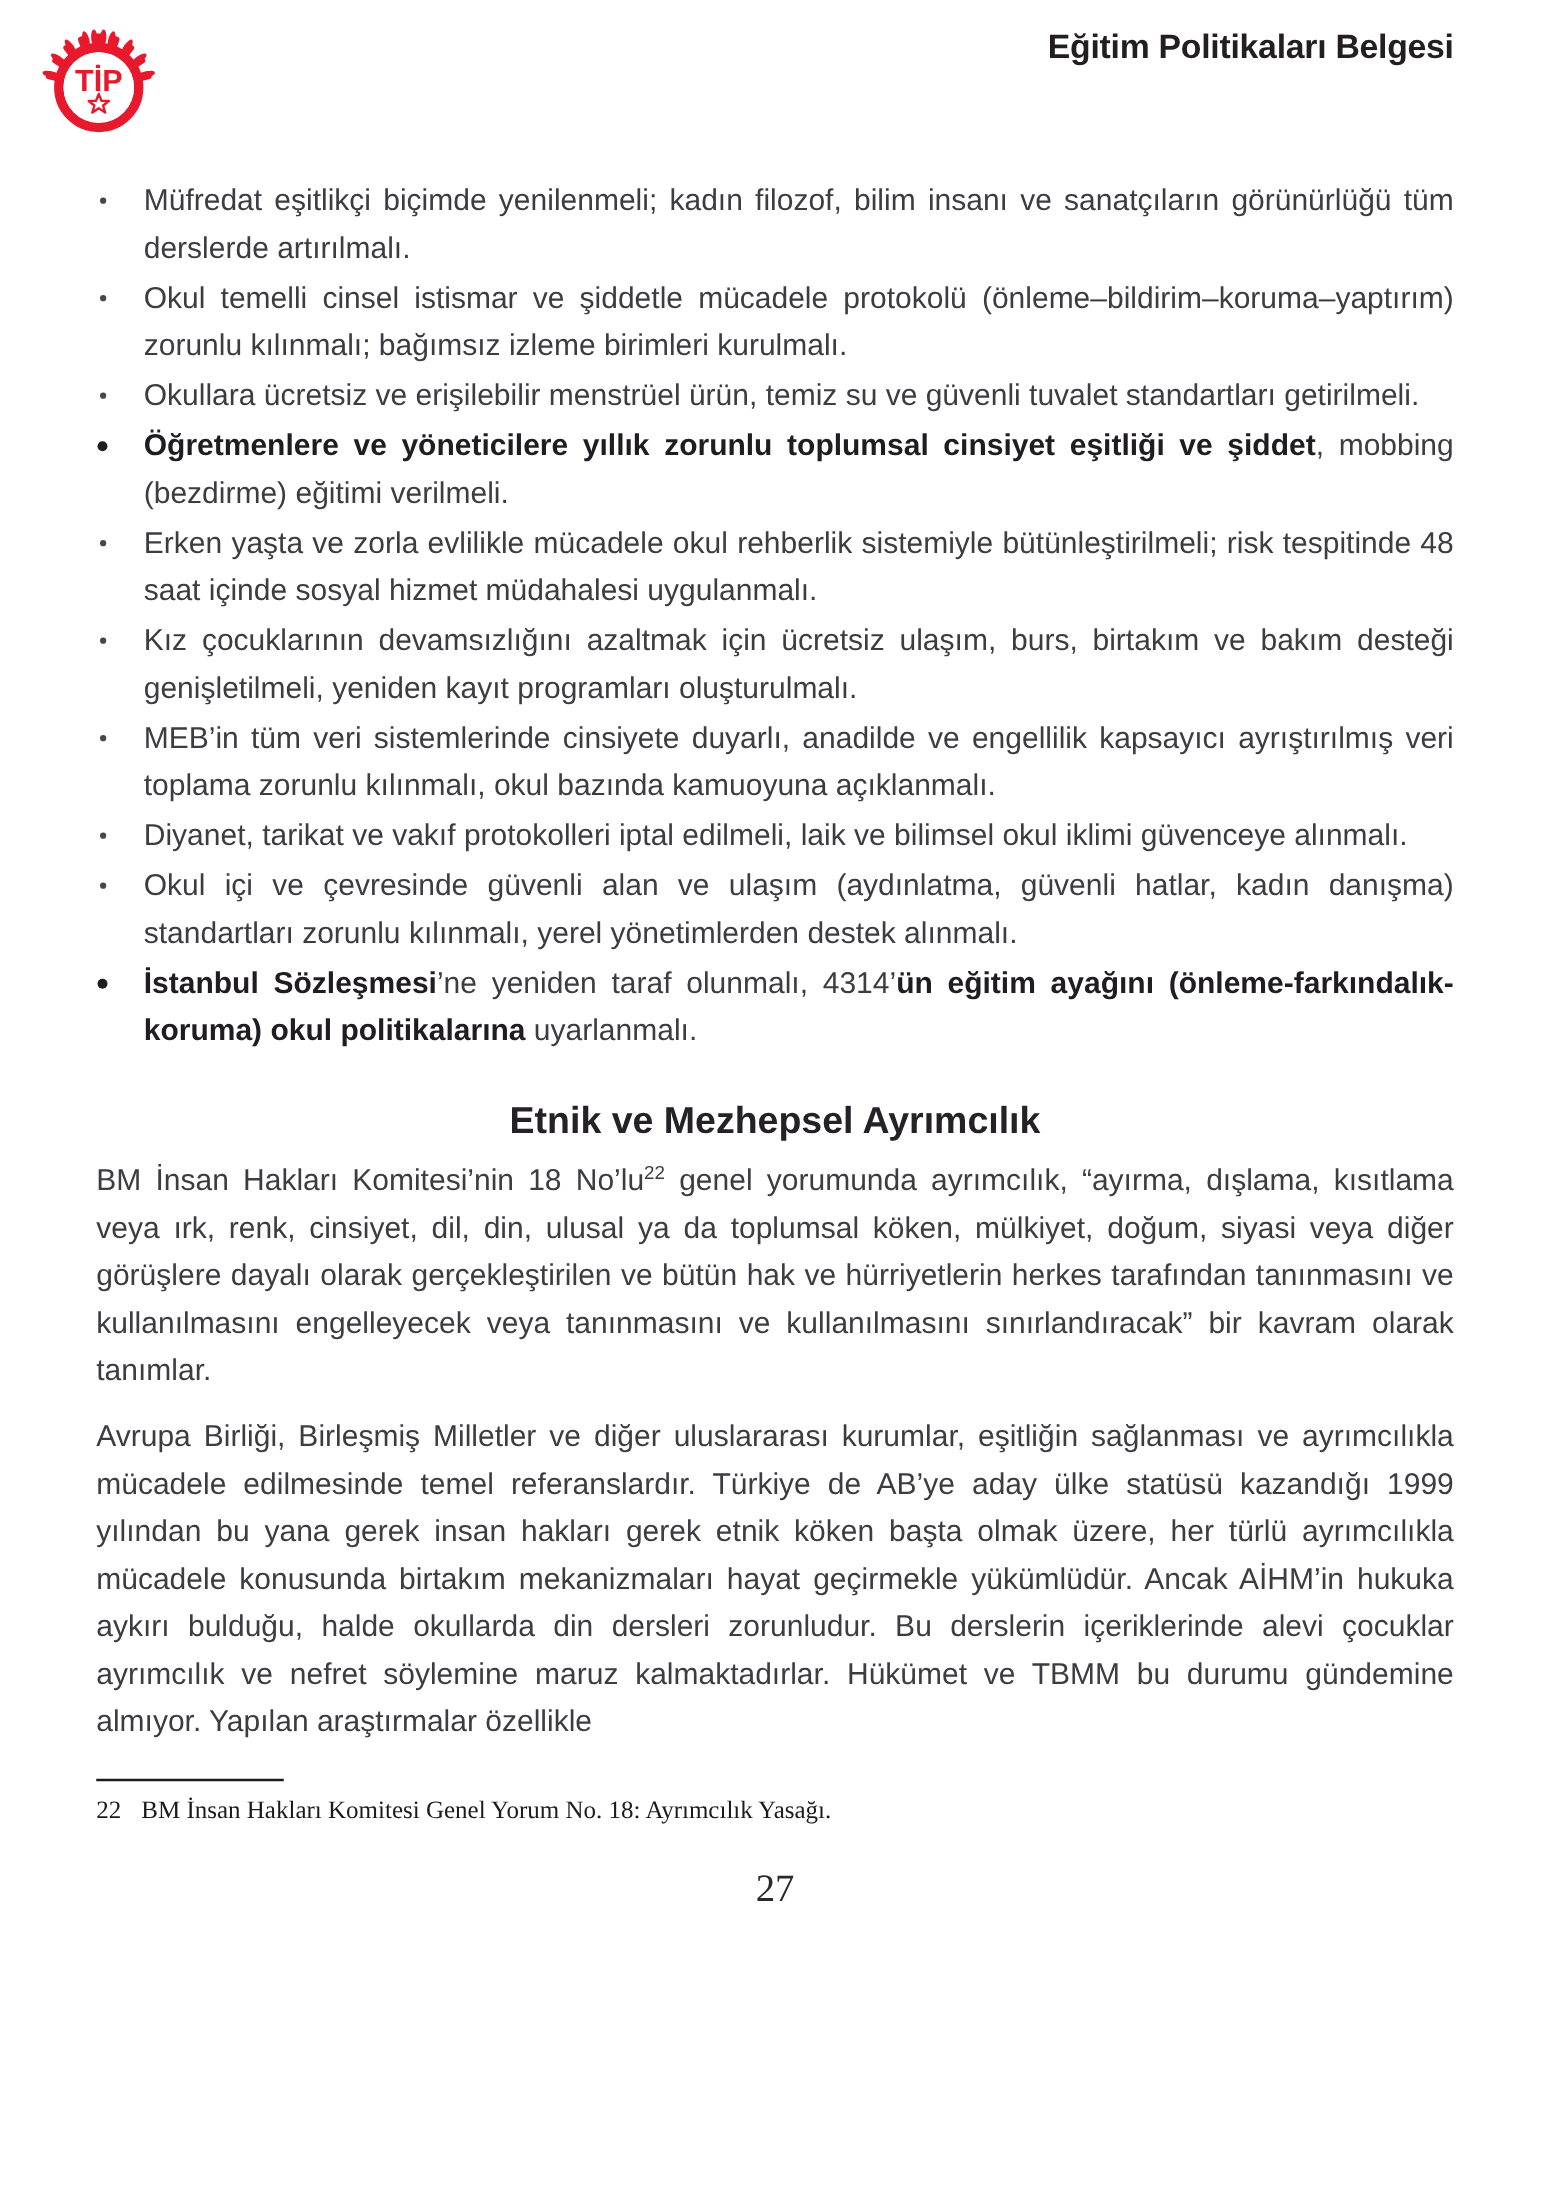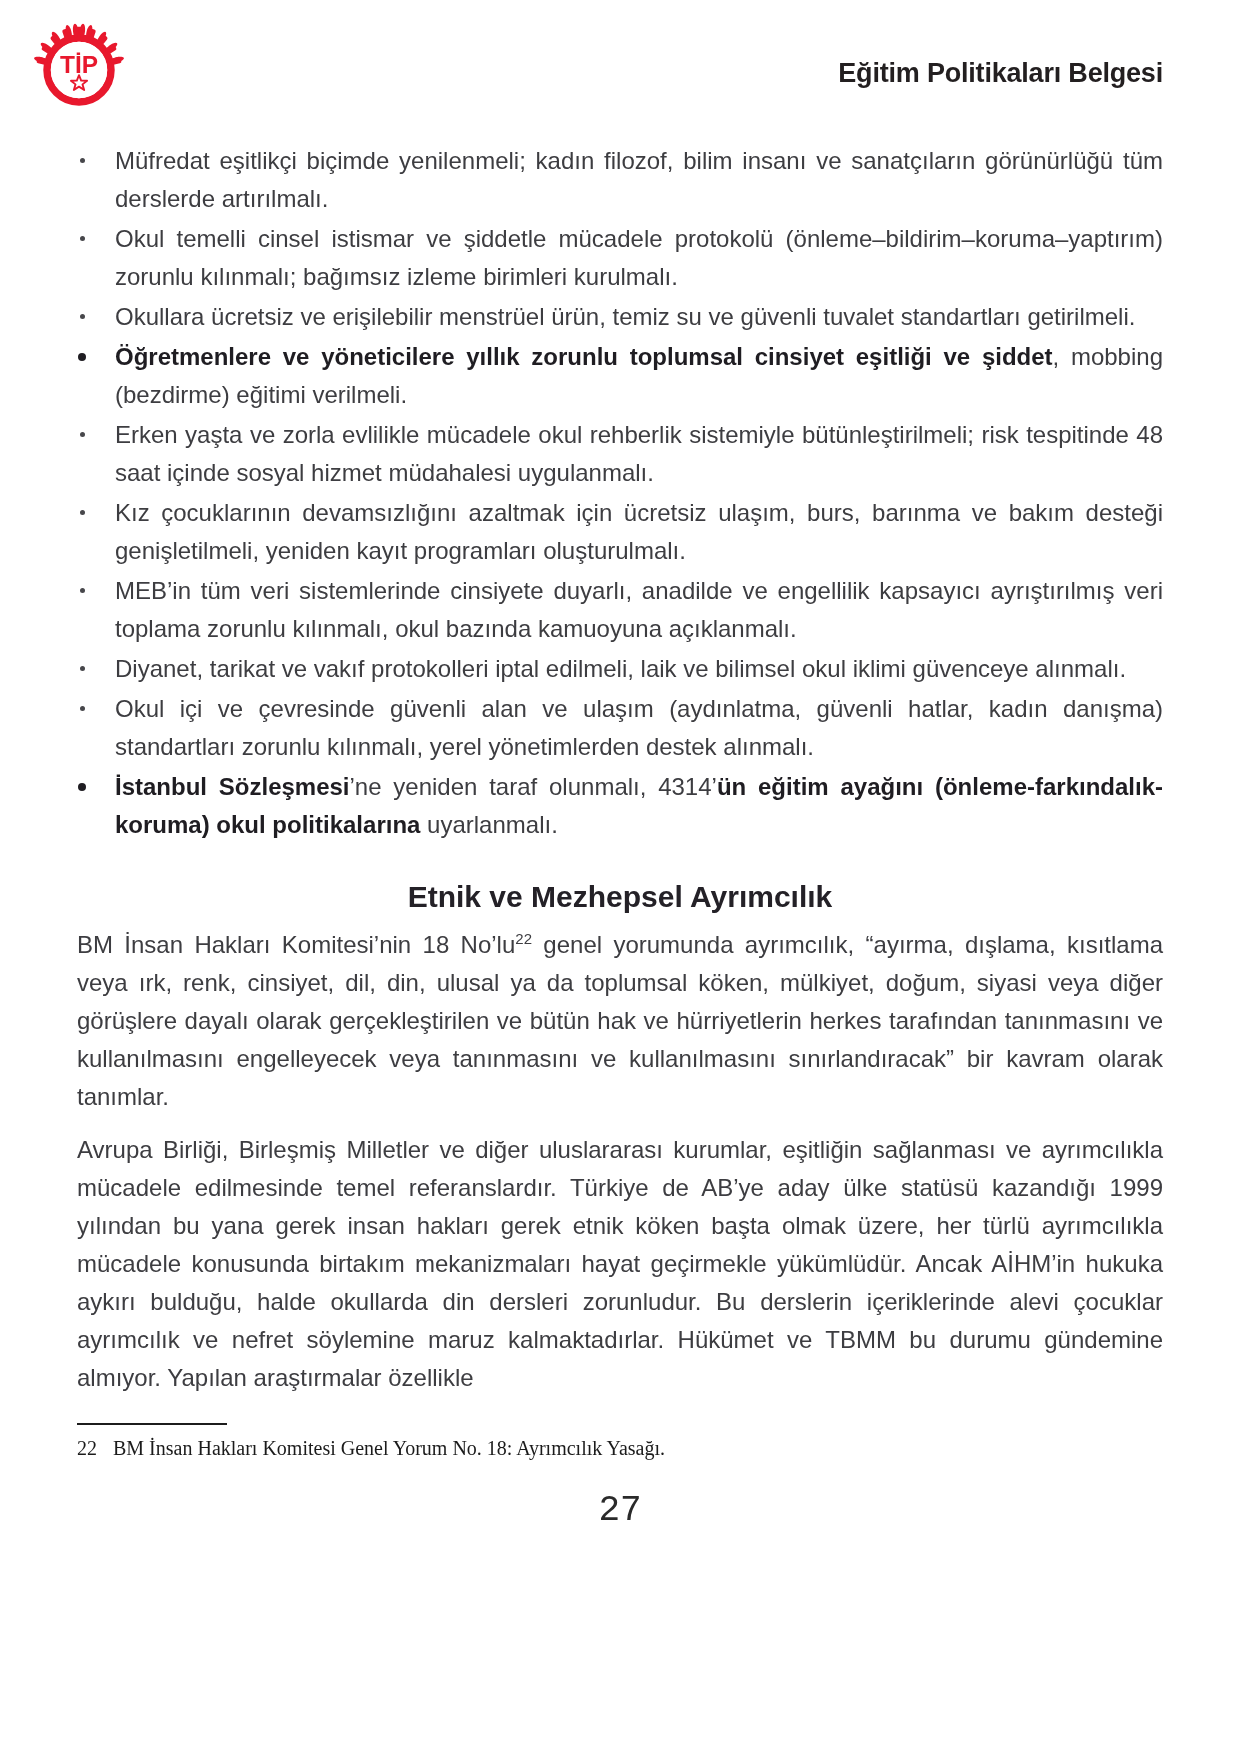--- a/index.html
+++ b/index.html
@@ -33,21 +33,20 @@
   .logo text{
     font-family:"Liberation Sans",sans-serif;
     font-weight:700;
     fill:var(--brand-red);
   }
   .header-title{
     font-size:27px;
     font-weight:700;
     letter-spacing:-0.2px;
     color:#231f20;
-    margin-top:36px;
     text-align:right;
   }
   
   .content{
     margin:18px 78px 0 77px;
     font-size:24px;
     line-height:38px;
     color:var(--body-ink);
     text-align:justify;
   }
@@ -99,22 +98,22 @@
     line-height:27px;
     color:#1b1b1b;
     display:flex;
     gap:16px;
     text-align:left;
   }
   
   .page-number{
     margin-top:30px;
     text-align:center;
-    font-family:Liberation Mono, monospace;
-    font-size:36px;
+    font-family:Liberation Serif, serif;
+    font-size:31px;
     color:#2a2a2a;
   }
 </style>
 </head>
 <body>
 
 <div class="page">
 
   <div class="header">
     <svg class="logo" viewBox="0 0 100 100" aria-hidden="true">
@@ -157,21 +156,21 @@
 
   <div class="content">
 
 
     <ul class="bullets">
         <li class="bullet-item"><span class="dot"></span><span><span>Müfredat eşitlikçi biçimde yenilenmeli; kadın filozof, bilim insanı ve sanatçıların görünürlüğü tüm derslerde artırılmalı.</span></span></li>
         <li class="bullet-item"><span class="dot"></span><span><span>Okul temelli cinsel istismar ve şiddetle mücadele protokolü (önleme–bildirim–koruma–yaptırım) zorunlu kılınmalı; bağımsız izleme birimleri kurulmalı.</span></span></li>
         <li class="bullet-item"><span class="dot"></span><span><span>Okullara ücretsiz ve erişilebilir menstrüel ürün, temiz su ve güvenli tuvalet standartları getirilmeli.</span></span></li>
         <li class="bullet-item em"><span class="dot"></span><span><b>Öğretmenlere ve yöneticilere yıllık zorunlu toplumsal cinsiyet eşitliği ve şiddet</b><span>, mobbing (bezdirme) eğitimi verilmeli.</span></span></li>
         <li class="bullet-item"><span class="dot"></span><span><span>Erken yaşta ve zorla evlilikle mücadele okul rehberlik sistemiyle bütünleştirilmeli; risk tespitinde 48 saat içinde sosyal hizmet müdahalesi uygulanmalı.</span></span></li>
-        <li class="bullet-item"><span class="dot"></span><span><span>Kız çocuklarının devamsızlığını azaltmak için ücretsiz ulaşım, burs, barınma ve bakım desteği genişletilmeli, yeniden kayıt programları oluşturulmalı.</span></span></li>
+        <li class="bullet-item"><span class="dot"></span><span><span>Kız çocuklarının devamsızlığını azaltmak için ücretsiz ulaşım, burs, birtakım ve bakım desteği genişletilmeli, yeniden kayıt programları oluşturulmalı.</span></span></li>
         <li class="bullet-item"><span class="dot"></span><span><span>MEB’in tüm veri sistemlerinde cinsiyete duyarlı, anadilde ve engellilik kapsayıcı ayrıştırılmış veri toplama zorunlu kılınmalı, okul bazında kamuoyuna açıklanmalı.</span></span></li>
         <li class="bullet-item"><span class="dot"></span><span><span>Diyanet, tarikat ve vakıf protokolleri iptal edilmeli, laik ve bilimsel okul iklimi güvenceye alınmalı.</span></span></li>
         <li class="bullet-item"><span class="dot"></span><span><span>Okul içi ve çevresinde güvenli alan ve ulaşım (aydınlatma, güvenli hatlar, kadın danışma) standartları zorunlu kılınmalı, yerel yönetimlerden destek alınmalı.</span></span></li>
         <li class="bullet-item em"><span class="dot"></span><span><b>İstanbul Sözleşmesi</b><span>’ne yeniden taraf olunmalı, 4314’</span><b>ün eğitim ayağını (önleme-farkındalık-koruma) okul politikalarına</b><span> uyarlanmalı.</span></span></li>
       </ul>
 
     <h2 class="section-heading">Etnik ve Mezhepsel Ayrımcılık</h2>
 
     <p><span>BM İnsan Hakları Komitesi’nin 18 No’lu</span><sup>22</sup><span> genel yorumunda ayrımcılık, “ayırma, dışlama, kısıtlama veya ırk, renk, cinsiyet, dil, din, ulusal ya da toplumsal köken, mülkiyet, doğum, siyasi veya diğer görüşlere dayalı olarak gerçekleştirilen ve bütün hak ve hürriyetlerin herkes tarafından tanınmasını ve kullanılmasını engelleyecek veya tanınmasını ve kullanılmasını sınırlandıracak” bir kavram olarak tanımlar.</span></p>
 

